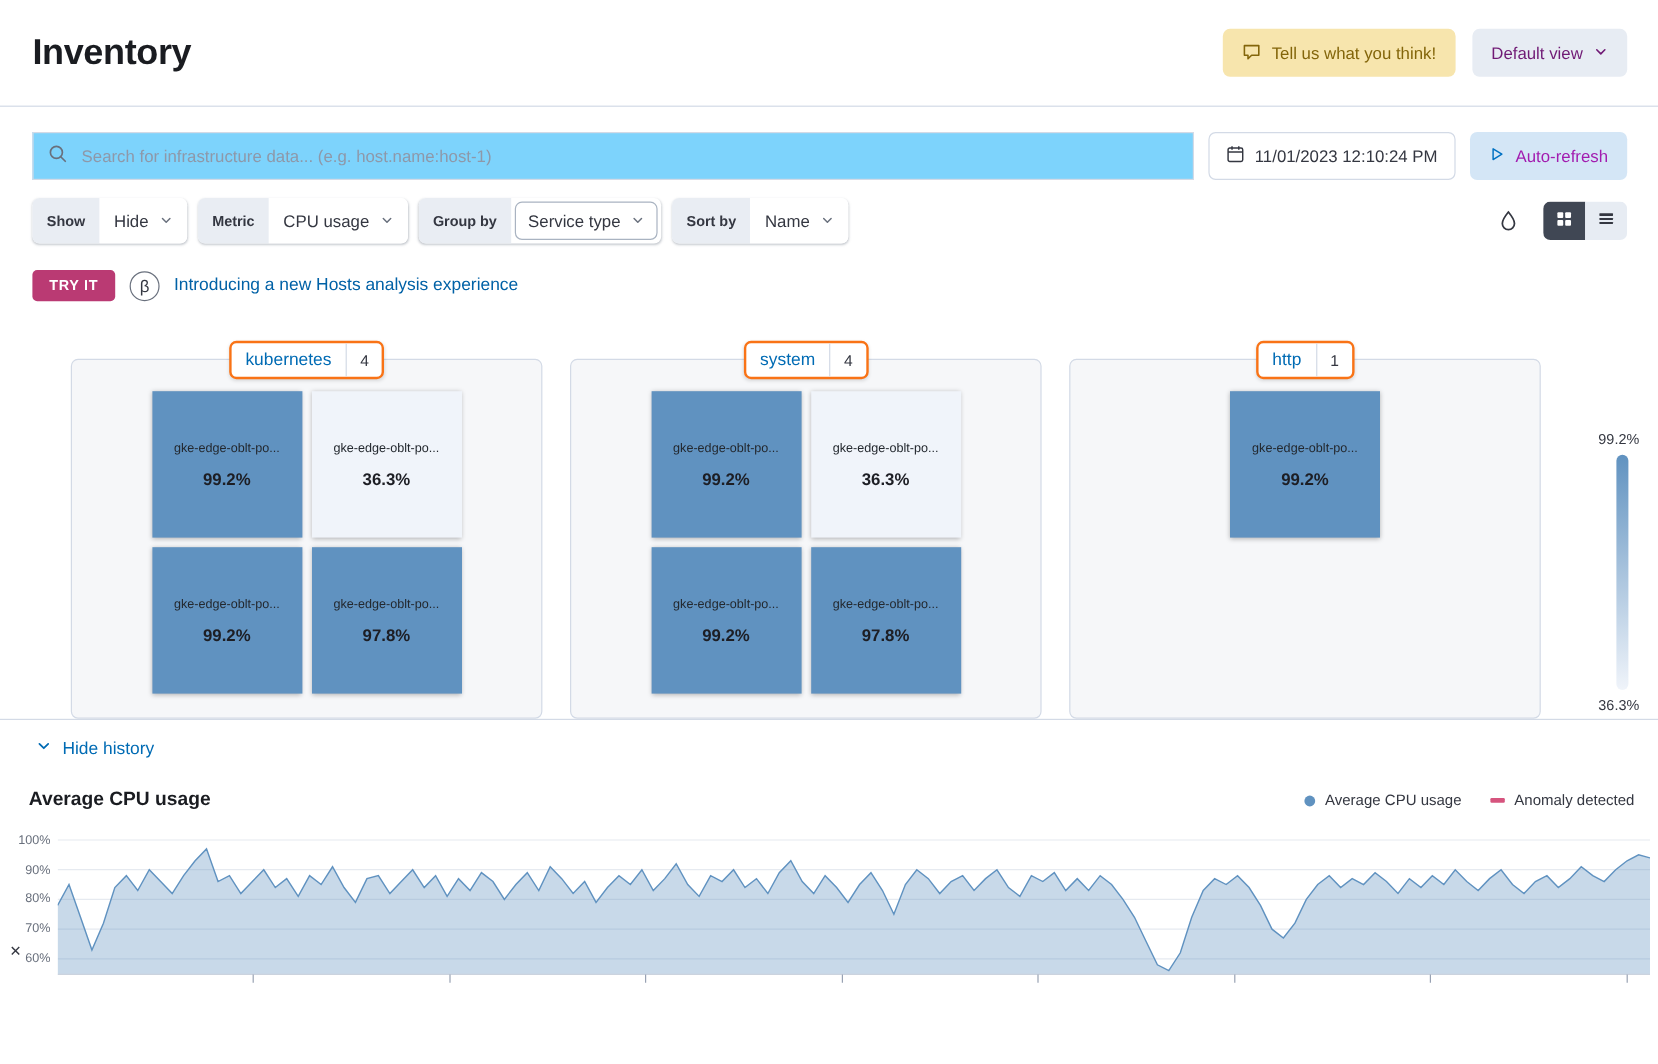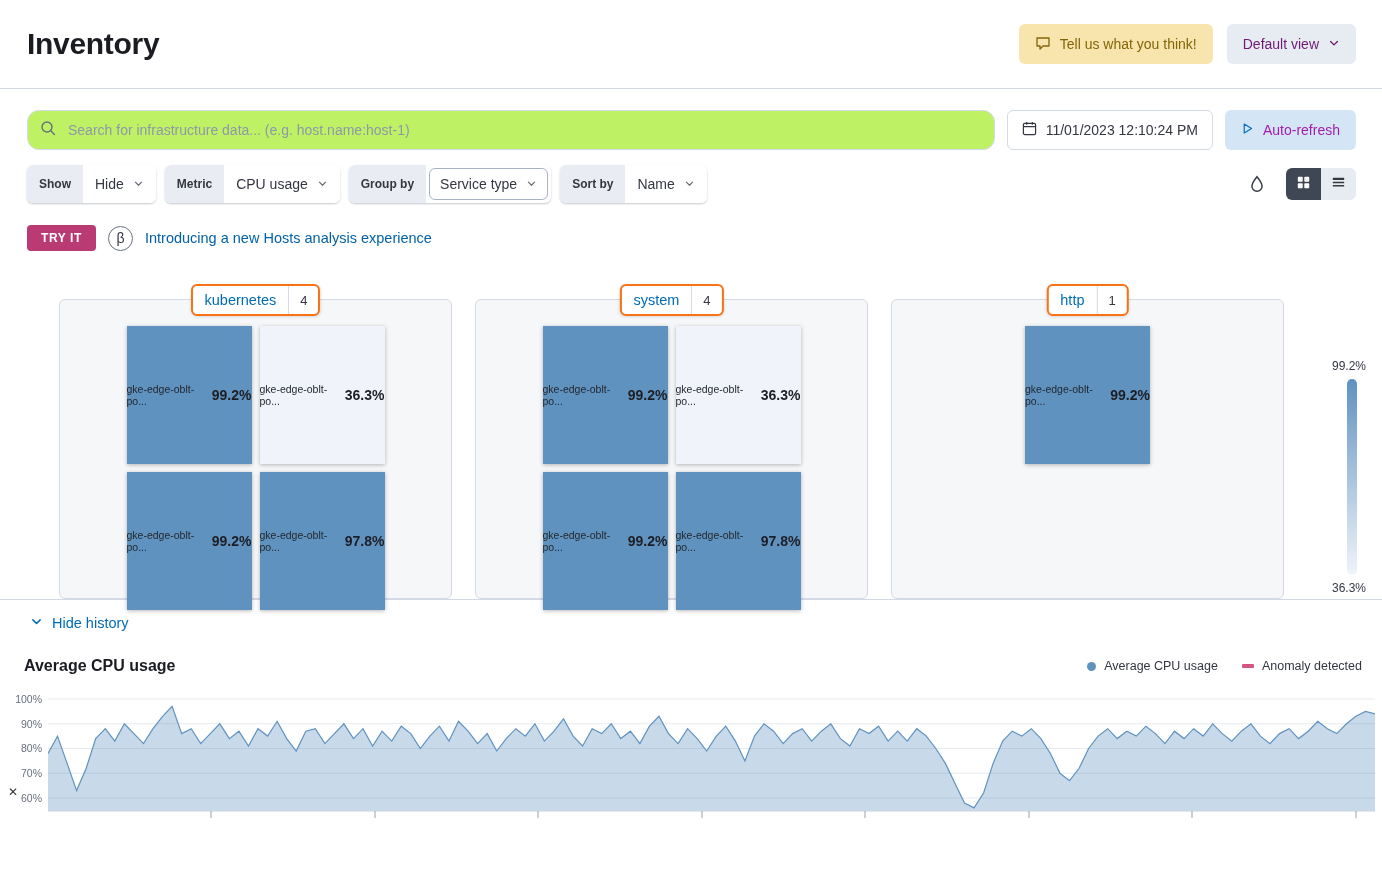--- a/index.html
+++ b/index.html
@@ -14,21 +14,21 @@
   .page-title { margin:0; font-size:30px; font-weight:700; color:#1a1c21; letter-spacing:-0.3px; }
   .header-right { display:flex; gap:14px; align-items:center; }
   .btn { border:none; border-radius:6px; height:40px; padding:0 16px; font-size:14px; font-weight:500;
          display:inline-flex; align-items:center; gap:9px; cursor:pointer; font-family:inherit; }
   .btn-feedback { background:#f7e5ad; color:#83650a;margin-left:44px; }
   .btn-view { background:#e7ecf3; color:#701a75; }
   .divider { border:none; border-top:1px solid #d3dae6; margin:0; }
   
   .toolbar { display:flex; gap:12px; padding:21px 26px 0 27px; align-items:center; }
   .search { flex:1; display:flex; align-items:center; gap:10px; height:40px; border:1px solid #d3dae6;
-            border-radius:12px; padding:0 12px; background:#bef264; }
+            border-radius:0; padding:0 12px; background:#7dd3fc; }
   .search input { border:none; outline:none; flex:1; font-size:14px; color:#343741; background:transparent; font-family:inherit; }
   .search input::placeholder { color:#8e98a9; }
   .datepicker { display:flex; align-items:center; gap:9px; height:40px; border:1px solid #d3dae6;
                 border-radius:6px; padding:0 14px; font-size:14px; background:#fff; cursor:pointer; }
   .btn-refresh { background:#d4e6f6; color:#a21caf; }
   
   .filter-row { display:flex; align-items:center; gap:9px; padding:15px 26px 0 27px; }
   .filter { display:inline-flex; height:38px; border-radius:6px; overflow:hidden; background:#fff;
             box-shadow:0 1px 2px rgba(109,120,135,0.4); cursor:pointer; }
   .filter-label { background:#e9edf3; display:flex; align-items:center; padding:0 12px; font-size:12px; font-weight:700; color:#343741; }
@@ -52,21 +52,21 @@
   .group-panel { position:relative; width:393px; height:300px; background:#f6f7f9;
                  border:1px solid #d3dae6; border-radius:6px; margin-top:16px; }
   .group-badge { position:absolute; top:-16px; left:50%; transform:translateX(-50%); display:flex; align-items:stretch;
                  background:#fff; border:2px solid #f97316; border-radius:6px; height:32px; overflow:hidden;
                  box-shadow:0 1px 3px rgba(0,0,0,0.12); cursor:pointer; white-space:nowrap; }
   .group-name { display:flex; align-items:center; padding:0 12px; color:#006bb4; font-size:14.5px; }
   .group-count { display:flex; align-items:center; padding:0 11px; border-left:1px solid #d3dae6; font-size:13px; color:#343741; }
   .tiles { display:flex; flex-wrap:wrap; justify-content:center; gap:8px; margin:0 auto; padding-top:26px; }
   .tiles-2col { width:260px; }
   .tiles-1col { width:130px; }
-  .tile { width:125px; height:138px; display:flex; flex-direction:row; align-items:center; justify-content:center;
+  .tile { width:125px; height:122px; display:flex; flex-direction:column; align-items:center; justify-content:center;
           gap:11px; box-shadow:0 1px 4px rgba(0,0,0,0.28); cursor:pointer; }
   .tile-high { background:#6092c0; }
   .tile-low  { background:#f0f4fa; }
   .tile-label { font-size:10.5px; color:#23282e; }
   .tile-value { font-size:14px; font-weight:700; color:#1d1e24; }
   .scale-legend { position:absolute; right:16px; top:108px; display:flex; flex-direction:column;
                   align-items:flex-end; gap:6px; font-size:12px; color:#343741; }
   .scale-bar { width:10px; height:196px; border-radius:5px; background:linear-gradient(#6092c0,#f0f4fa); margin-right:9px; }
   
   .history-toggle { display:flex; align-items:center; gap:9px; padding:15px 26px 13px 30px;

